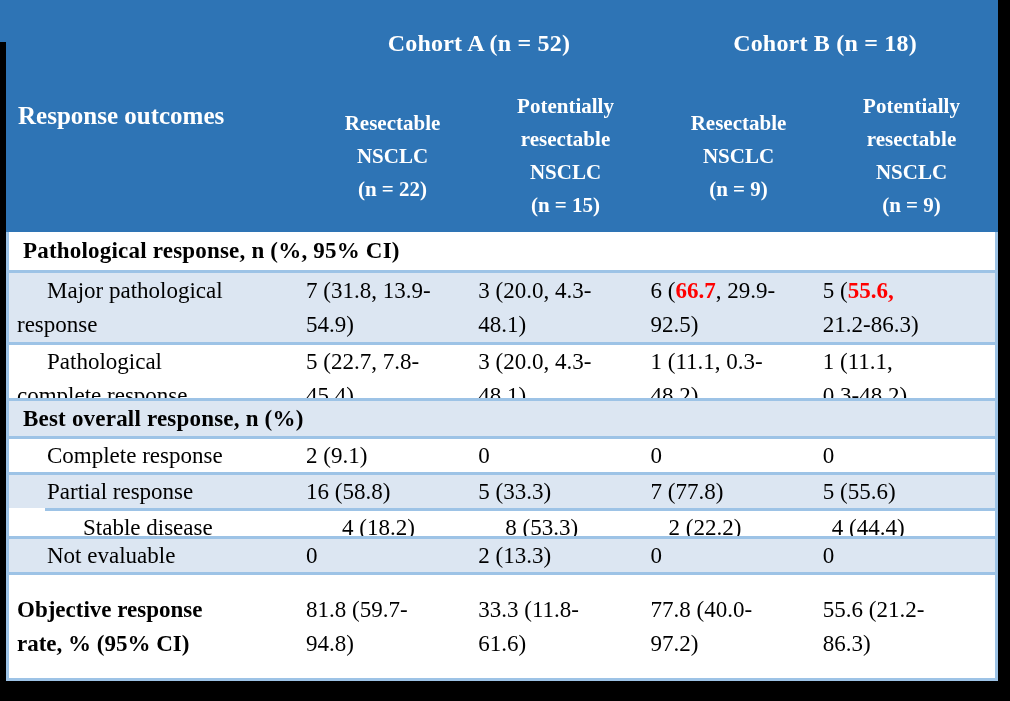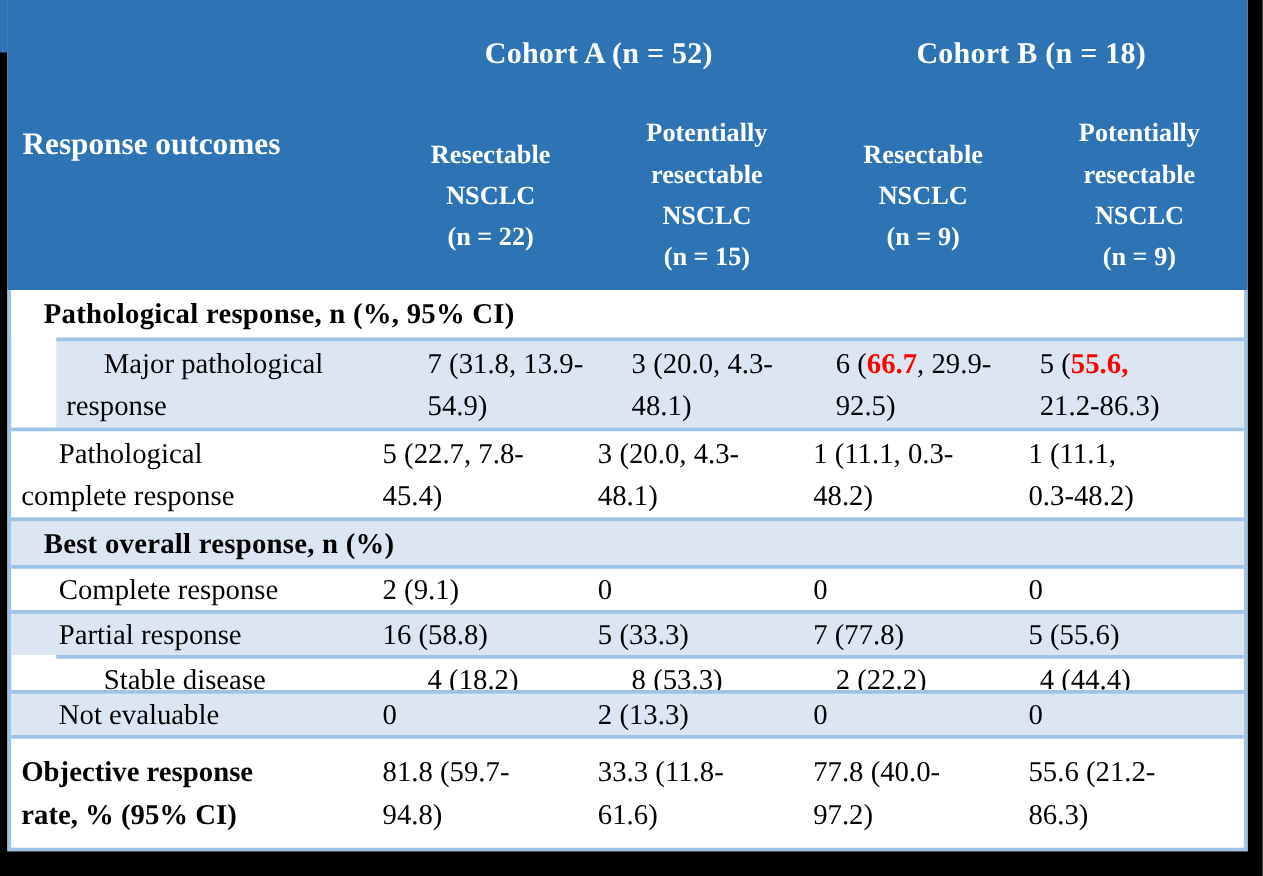--- a/index.html
+++ b/index.html
@@ -69,33 +69,33 @@
   }
   .trow {
     display: grid;
     grid-template-columns: 297px repeat(4, 1fr);
     border-top: 3px solid var(--row-border, #9DC3E6);
     background: var(--row-bg, #fff);
   }
   .trow:first-child { border-top: none; }
   .trow.shaded { background: var(--shaded-row-bg, #DCE6F2); }
   .trow:nth-child(1) { height: 38px; }
-  .trow:nth-child(2) { height: 72px; margin-left: 36px; }
-  .trow:nth-child(3) { height: 72px; }
+  .trow:nth-child(2) { height: 72px; }
+  .trow:nth-child(3) { height: 56px; }
   .trow:nth-child(4) { height: 38px; }
   .trow:nth-child(5) { height: 36px; }
   .trow:nth-child(6) { height: 36px; }
   .trow:nth-child(7) { height: 28px; margin-left: 36px; }
   .trow:nth-child(8) { height: 36px; }
   .trow:nth-child(9) { flex: 1; }
 
   .sec-label {
     grid-column: 1 / -1;
     display: flex; align-items: center;
-    padding-left: 26px;
+    padding-left: 14px;
     font-weight: bold; letter-spacing: .2px;
   }
   .row-label {
     display: flex; flex-direction: column; justify-content: center;
     padding-left: 8px; padding-right: 2px;
     line-height: 34px;
   }
   .row-label.bold { font-weight: bold; }
   .row-label.indent > div:first-child { padding-left: 30px; }
   .cell {

